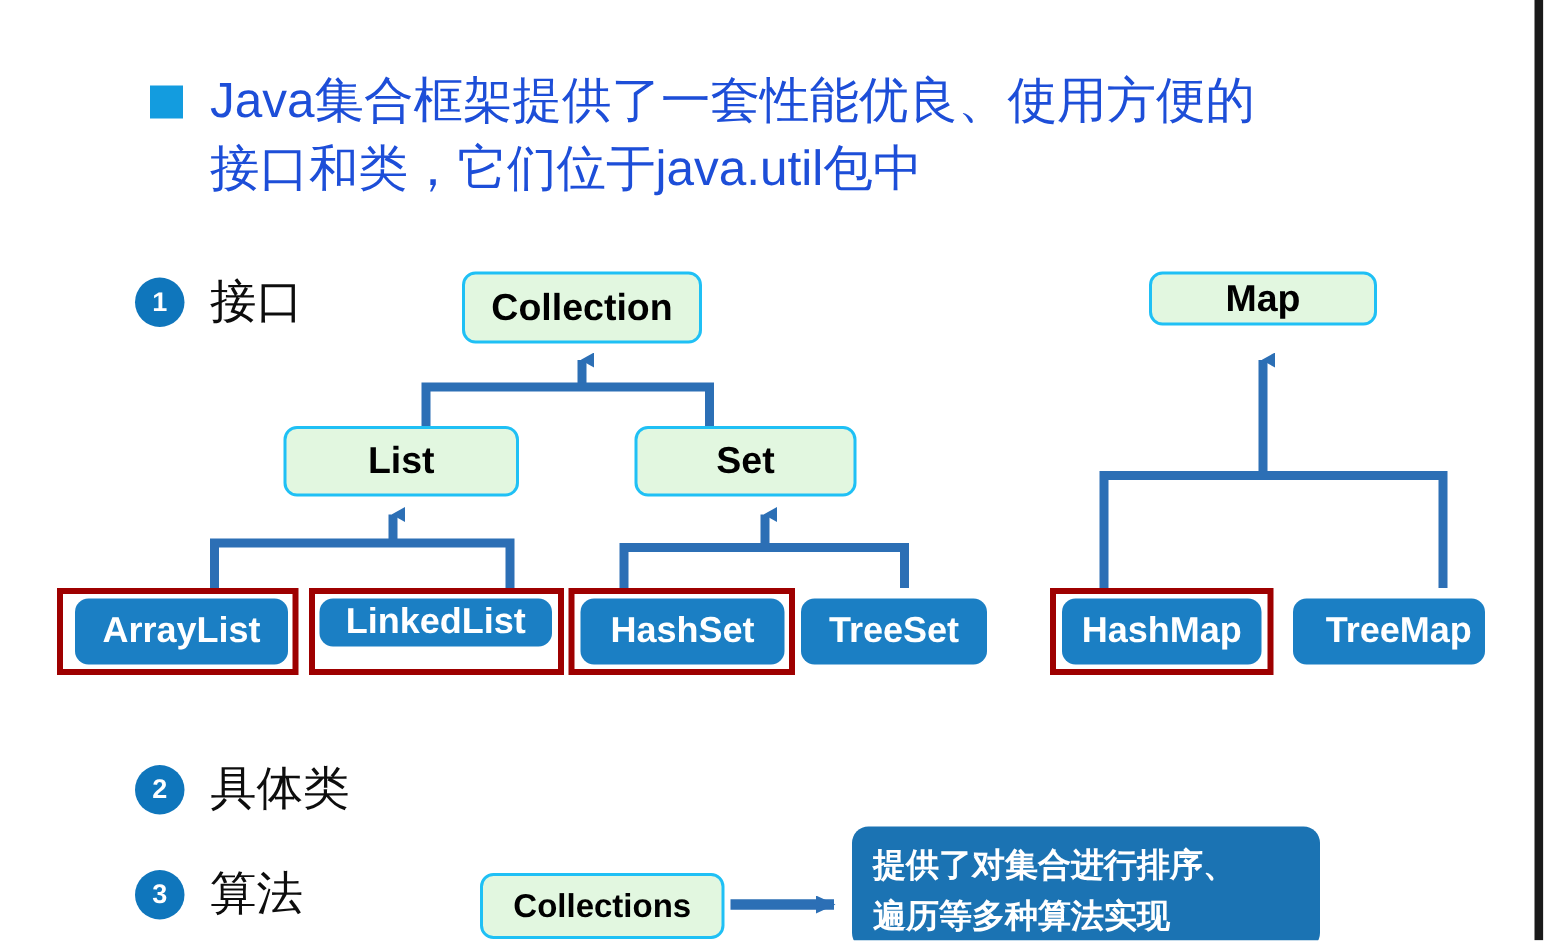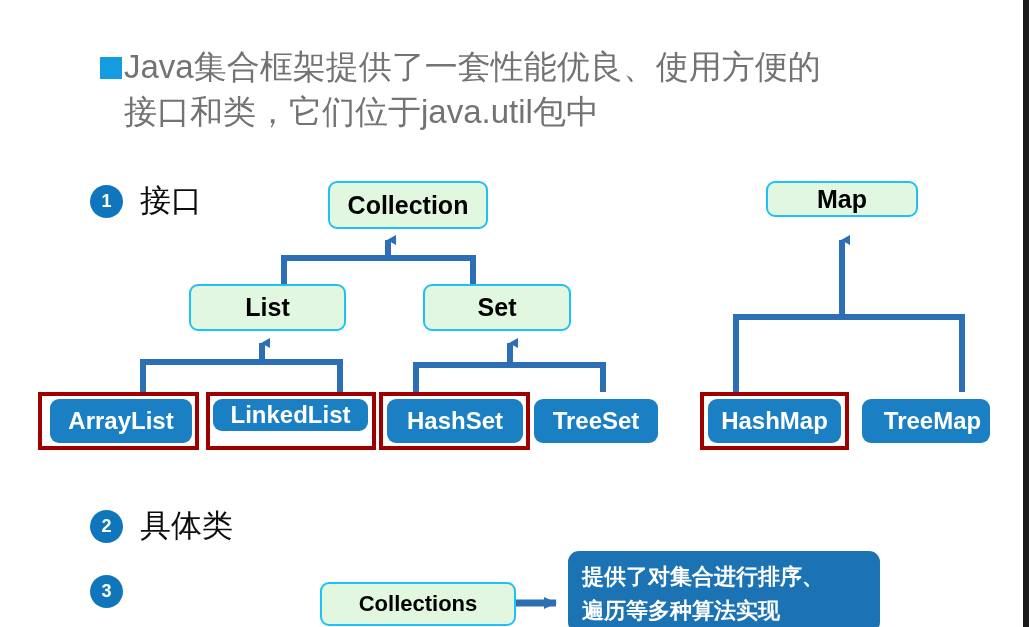--- a/index.html
+++ b/index.html
@@ -37,24 +37,24 @@
     align-items: flex-start;
   }
   .bullet-square {
     width: 22px;
     height: 22px;
     background: #139CDF;
     margin-top: 13px;
     flex: 0 0 auto;
   }
   .bullet-text {
-    margin-left: 2px;
+    margin-left: 18px;
     font-size: 33px;
     line-height: 45px;
-    color: #737373;
+    color: #1d4ed8;
     font-weight: 400;
     letter-spacing: 0px;
     white-space: pre-line;
   }
 
   
   .num-item {
     position: absolute;
     display: flex;
     align-items: center;
@@ -188,23 +188,24 @@
   <div class="num-item" id="item1">
     <div class="num-badge">1</div>
     <div class="num-label">接口</div>
   </div>
   <div class="num-item" id="item2">
     <div class="num-badge">2</div>
     <div class="num-label">具体类</div>
   </div>
   <div class="num-item" id="item3">
     <div class="num-badge">3</div>
-  </div>
-
-  <div class="iface-box" style="left:308px; top:181px; width:160px; height:48px; font-size:25px;margin-left:20px;">Collection</div>
+    <div class="num-label">算法</div>
+  </div>
+
+  <div class="iface-box" style="left:308px; top:181px; width:160px; height:48px; font-size:25px;">Collection</div>
 
   <div class="iface-box" style="left:189px; top:284px; width:157px; height:47px; font-size:25px;">List</div>
 
   <div class="iface-box" style="left:423px; top:284px; width:148px; height:47px; font-size:25px;">Set</div>
 
   <div class="iface-box" style="left:766px; top:181px; width:152px; height:36px; font-size:25px;">Map</div>
 
   <div class="class-box" style="left:50px; top:399px; width:142px; height:44px;">ArrayList</div>
 
   <div class="class-box" style="left:213px; top:399px; width:155px; height:32px;">LinkedList</div>
@@ -215,20 +216,20 @@
 
   <div class="class-box" style="left:708px; top:399px; width:133px; height:44px;">HashMap</div>
 
   <div class="class-box" style="left:862px; top:399px; width:128px; height:44px;padding-left:13px;">TreeMap</div>
 
   <div class="red-hl" style="left:38px; top:392px; width:161px; height:58px;"></div>
   <div class="red-hl" style="left:206px; top:392px; width:170px; height:58px;"></div>
   <div class="red-hl" style="left:379px; top:392px; width:151px; height:58px;"></div>
   <div class="red-hl" style="left:700px; top:392px; width:149px; height:58px;"></div>
 
-  <div class="iface-box" style="left:320px; top:582px; width:196px; height:44px; font-size:22px;">Collections</div>
+  <div class="iface-box" style="left:320px; top:582px; width:163px; height:44px; font-size:22px;">Collections</div>
 
   <div id="callout">提供了对集合进行排序、
 遍历等多种算法实现</div>
 
   <div class="right-border"></div>
 
 </div>
 
 </body></html>

